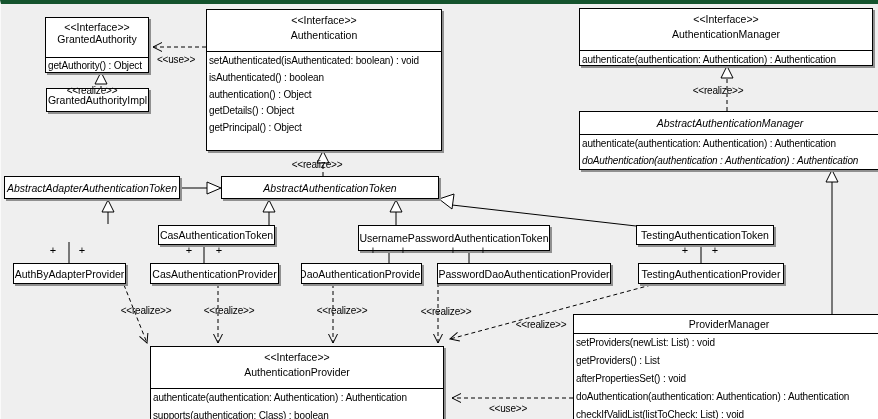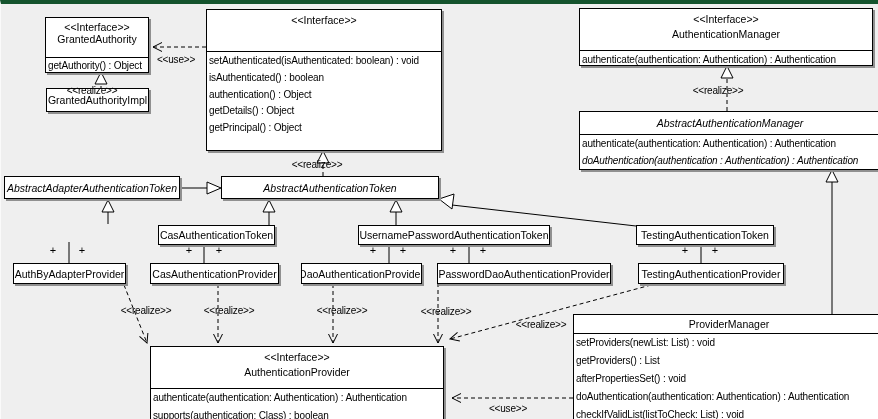--- a/index.html
+++ b/index.html
@@ -128,20 +128,21 @@
     </div>
   </div>
 
   <div class="cls name-only" style="left:45px;top:84px;width:103px;height:24px">
     <div class="cname">GrantedAuthorityImpl</div>
   </div>
 
   <div class="cls" style="left:205px;top:5px;width:236px;height:142px">
     <div class="hdr" style="height:37px;padding-top:4px">
       <div class="stereo">&lt;&lt;Interface&gt;&gt;</div>
+      <div class="cname" style="padding-top:3px">Authentication</div>
     </div>
     <div class="methods" style="padding-top:1px">
       <div class="m" style="line-height:16.8px">setAuthenticated(isAuthenticated: boolean) : void</div>
       <div class="m" style="line-height:16.8px">isAuthenticated() : boolean</div>
       <div class="m" style="line-height:16.8px">authentication() : Object</div>
       <div class="m" style="line-height:16.8px">getDetails() : Object</div>
       <div class="m" style="line-height:16.8px">getPrincipal() : Object</div>
     </div>
   </div>
 
@@ -171,21 +172,21 @@
 
   <div class="cls name-only" style="left:220px;top:172px;width:218px;height:23px">
     <div class="cname italic">AbstractAuthenticationToken</div>
   </div>
 
 
   <div class="cls name-only" style="left:157px;top:221px;width:117px;height:20px">
     <div class="cname">CasAuthenticationToken</div>
   </div>
 
-  <div class="cls name-only" style="left:357px;top:221px;width:192px;height:20px">
+  <div class="cls name-only" style="left:357px;top:221px;width:192px;height:26px">
     <div class="cname">UsernamePasswordAuthenticationToken</div>
   </div>
 
   <div class="cls name-only" style="left:635px;top:221px;width:138px;height:20px">
     <div class="cname">TestingAuthenticationToken</div>
   </div>
 
   <div class="cls name-only" style="left:12px;top:259px;width:113px;height:21px">
     <div class="cname">AuthByAdapterProvider</div>
   </div>

